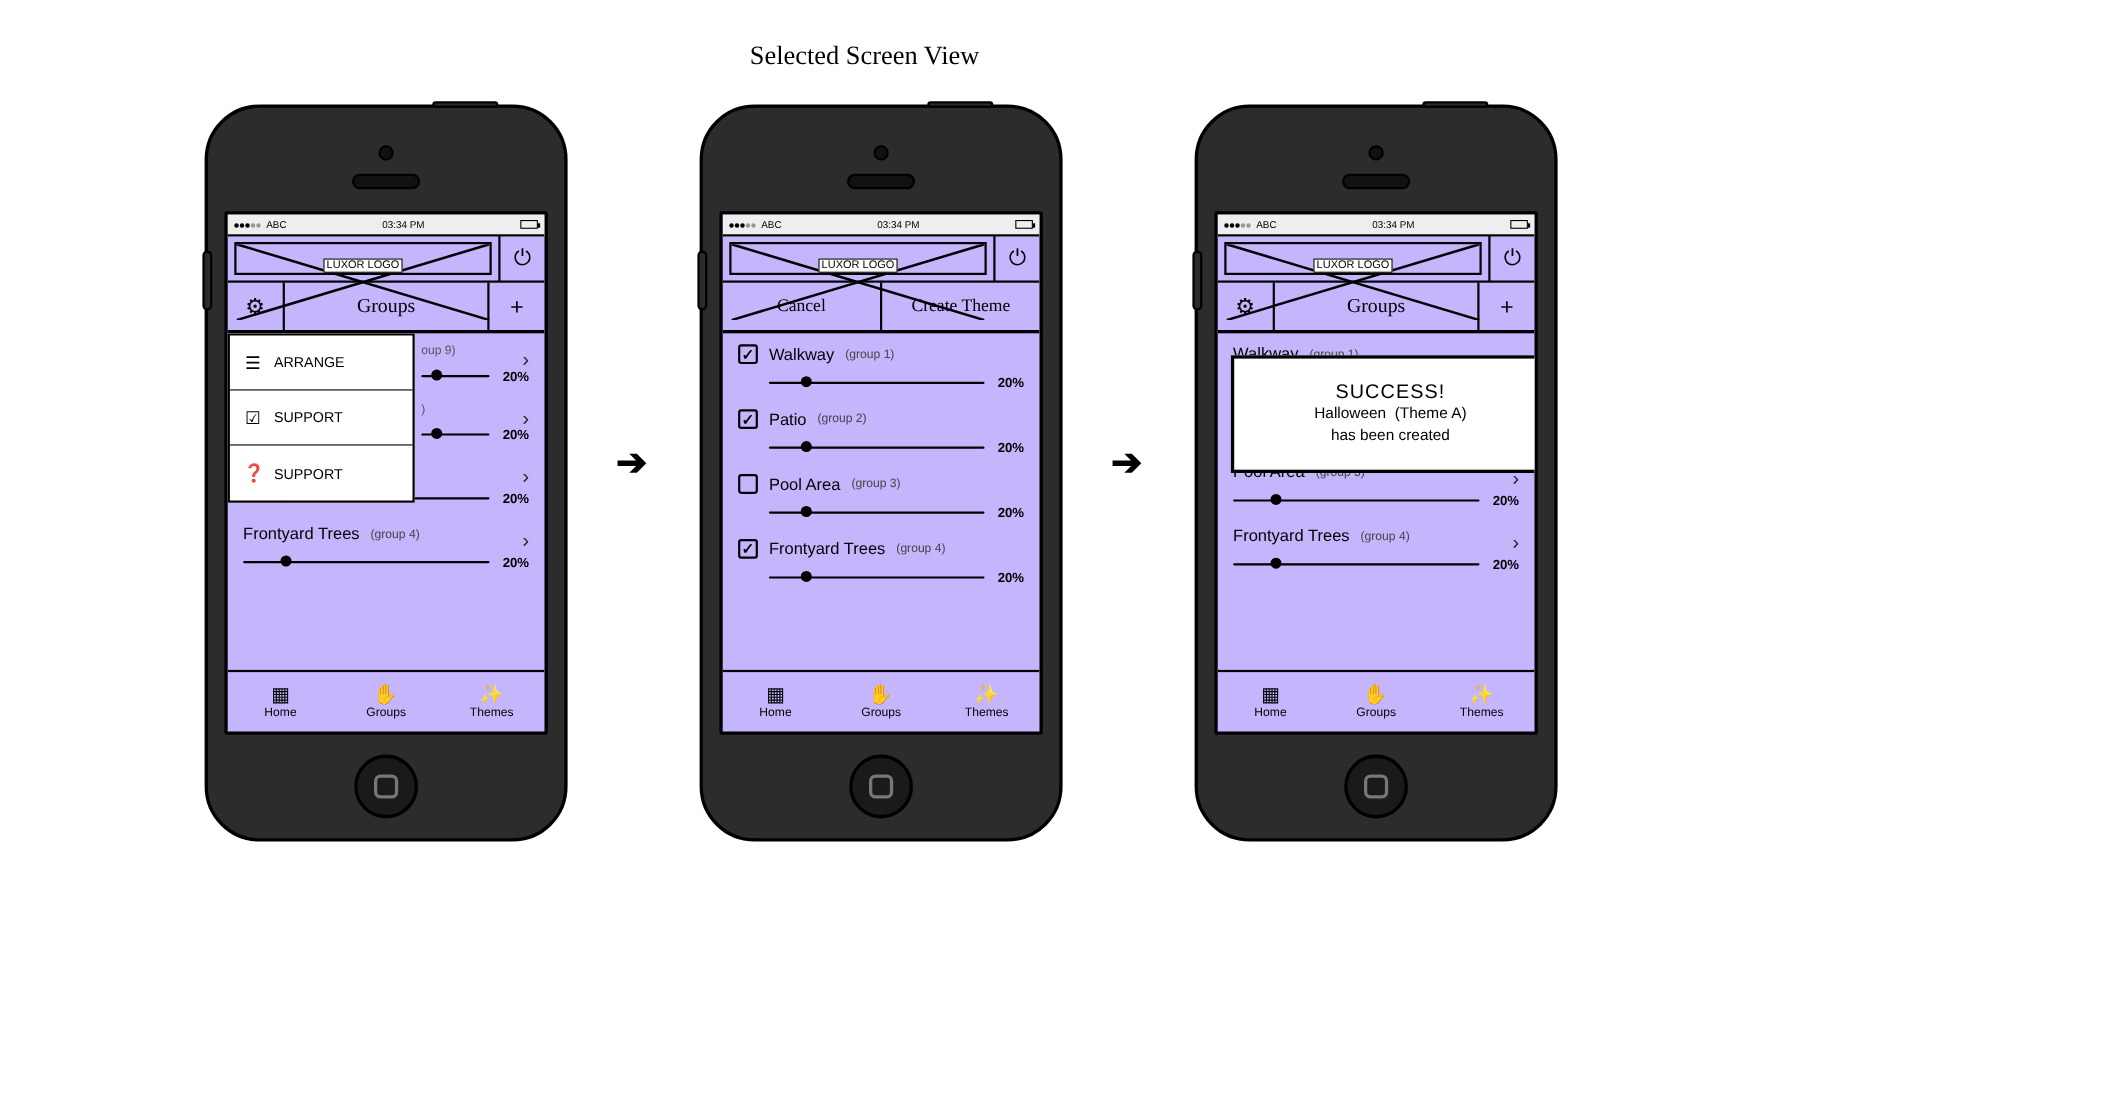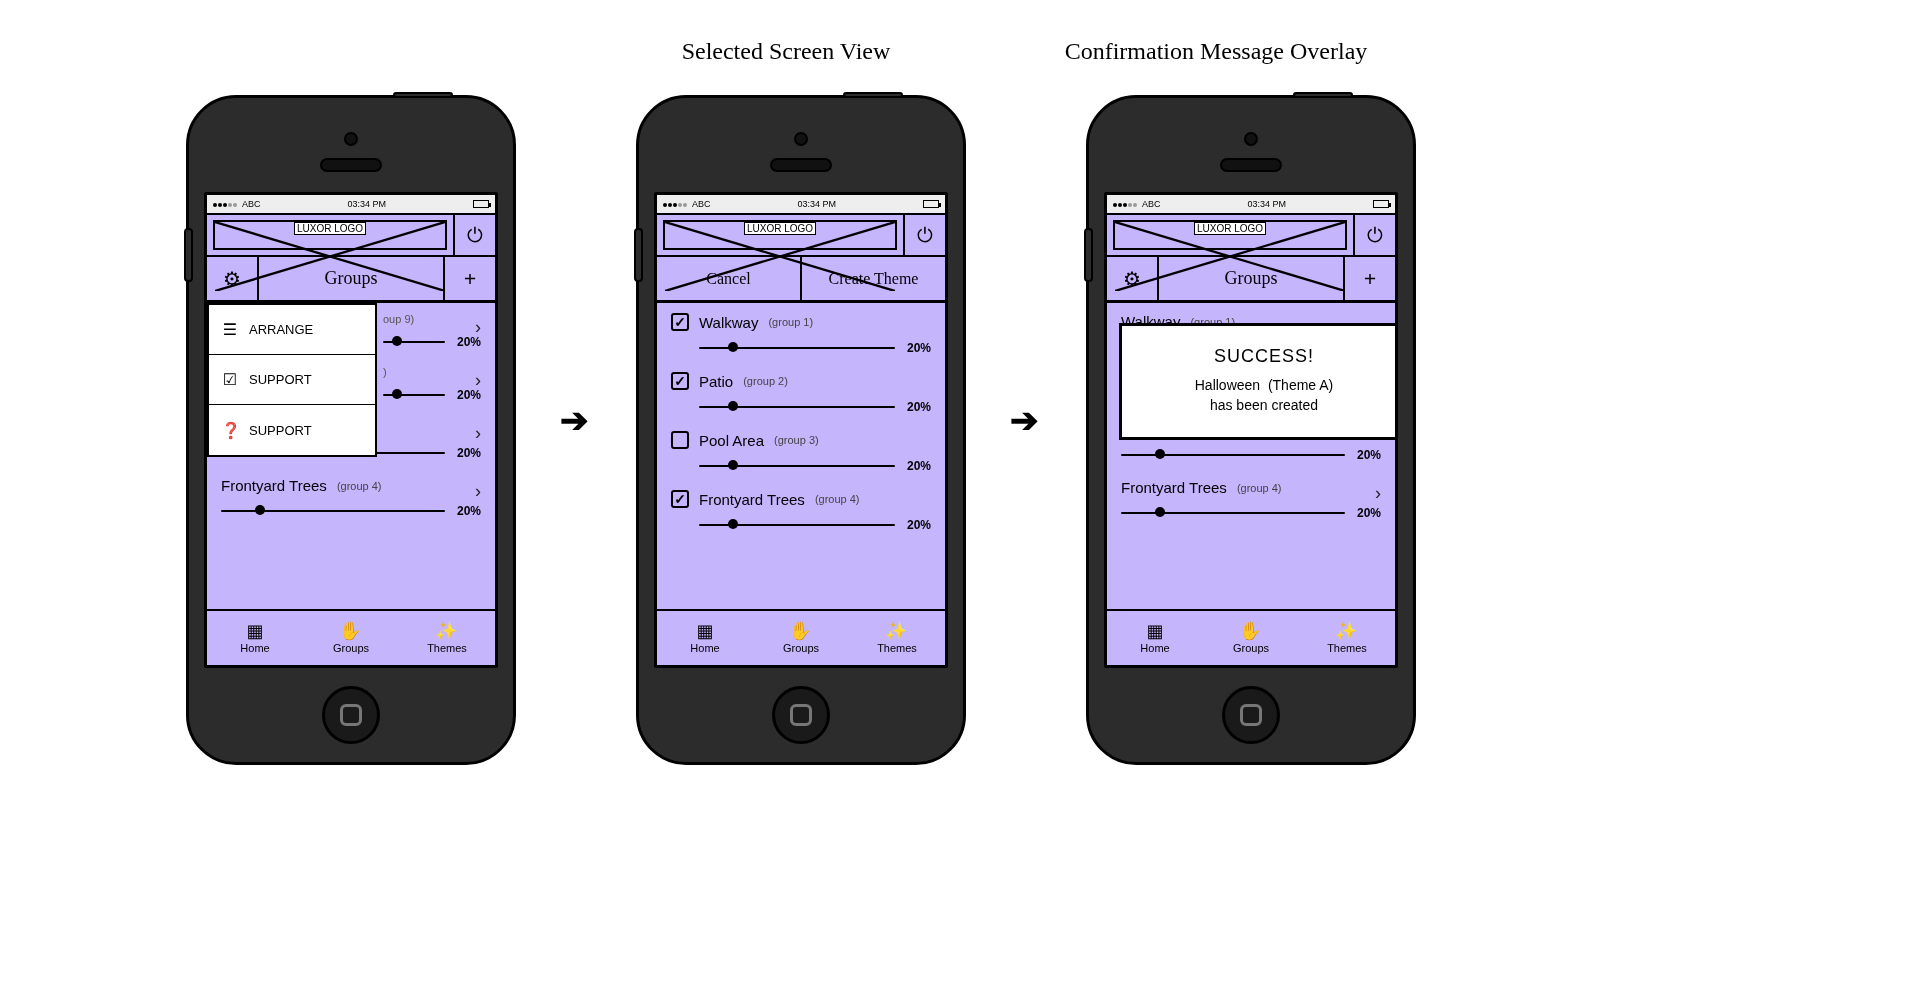--- a/index.html
+++ b/index.html
@@ -28,21 +28,21 @@
   .screen { position: absolute; top: 94px; left: 15px; right: 15px; bottom: 94px; background: #c4b5fd; border: 3px solid #000; border-radius: 2px; overflow: hidden; display:flex; flex-direction:column; }
 
   .statusbar { height: 20px; background: #eee; border-bottom: 2px solid #000; display:flex; align-items:center; justify-content:space-between; padding: 0 6px; font-size: 9px; font-family: Arial, sans-serif; }
   .statusbar .sleft { display:flex; gap:4px; align-items:center;}
   .statusbar .dots span{ display:inline-block; width:4px;height:4px; background:#000; border-radius:50%; margin-right:1px;}
   .statusbar .dots span:nth-child(4), .statusbar .dots span:nth-child(5){ background:#999;}
   .statusbar .battery { width:16px; height:8px; border:1px solid #000; position:relative;}
   .statusbar .battery:after{content:"";position:absolute;right:-3px;top:2px;width:2px;height:4px;background:#000;}
 
   .hdrrow { height: 42px; border-bottom: 2px solid #000; display:flex; align-items:center; }
-  .logo { flex:1; margin: 4px 6px; border: 2px solid #000; height: 30px; position:relative; display:flex; align-items:flex-start; justify-content:center; font-size: 10px; font-family: Arial, sans-serif;}
+  .logo { flex:1; margin: 4px 6px; border: 2px solid #000; height: 30px; position:relative; display:flex; align-items:flex-end; justify-content:center; font-size: 10px; font-family: Arial, sans-serif;}
   .logo svg { position:absolute; inset:0; }
   .pwrbtn { width: 42px; height: 42px; border-left: 2px solid #000; display:flex; align-items:center; justify-content:center; font-size:20px; }
 
   .toolbar { height: 46px; border-bottom: 3px solid #000; display:flex; align-items:stretch; }
   .tbtn { display:flex; align-items:center; justify-content:center; font-size: 16px; }
   .tleft { width: 52px; border-right: 2px solid #000; font-size:20px;}
   .tcenter { flex:1; font-size: 18px; }
   .tright { width: 52px; border-left: 2px solid #000; font-size: 22px; font-weight:bold;}
   .toolbar.split .half { flex:1; display:flex; align-items:center; justify-content:center; font-size:16px; }
   .toolbar.split .half:first-child { border-right: 2px solid #000; }
@@ -65,36 +65,35 @@
   .menu .mi { height:50px; border-bottom:1px solid #000; display:flex; align-items:center; gap:10px; padding:0 12px; font-size:13px; font-family: Arial, sans-serif;}
   .menu .mi:last-child{border-bottom:none;}
   .menu .mi .micon{ width:18px; text-align:center; font-size:16px;}
 
   .tabbar { height: 56px; border-top: 2px solid #000; display:flex; }
   .tab { flex:1; display:flex; flex-direction:column; align-items:center; justify-content:center; gap:2px; font-size:11px; font-family: Arial, sans-serif;}
   .tab .ticon{ font-size:18px; line-height:1; }
 
   
   .modal { position:absolute; left:12px; right:-14px; top: 112px; background:#fff; border:3px solid #000; padding: 20px 14px; text-align:center; z-index:6; font-family: Arial, sans-serif;}
-  .modal .mtitle{ font-size:18px; letter-spacing:1px; margin-bottom:10px;}
+  .modal .mtitle{ font-size:18px; letter-spacing:1px; }
   .modal .mline{ font-size:14px; margin-bottom:4px;}
 
   .arrow { position:absolute; top: 400px; font-size: 34px; font-weight:bold; font-family: Arial, sans-serif;}
   .arrow1 { left: 560px; }
   .arrow2 { left: 1010px; }
 
   .peek { color:#555; font-family: Arial, sans-serif;} 
 </style>
 </head>
 <body>
 
 <div class="stage">
 
   <div class="title title2">Selected Screen View</div>
-  <div class="title title3">Confirmation Message Overlay</div>
 
   <div class="arrow arrow1">➔</div>
   <div class="arrow arrow2">➔</div>
 
   <div class="phone phone1">
     <div class="top-btn"></div>
       <div class="cam"></div>
       <div class="speaker"></div>
     <div class="homebtn">
         <div class="sq"></div>

